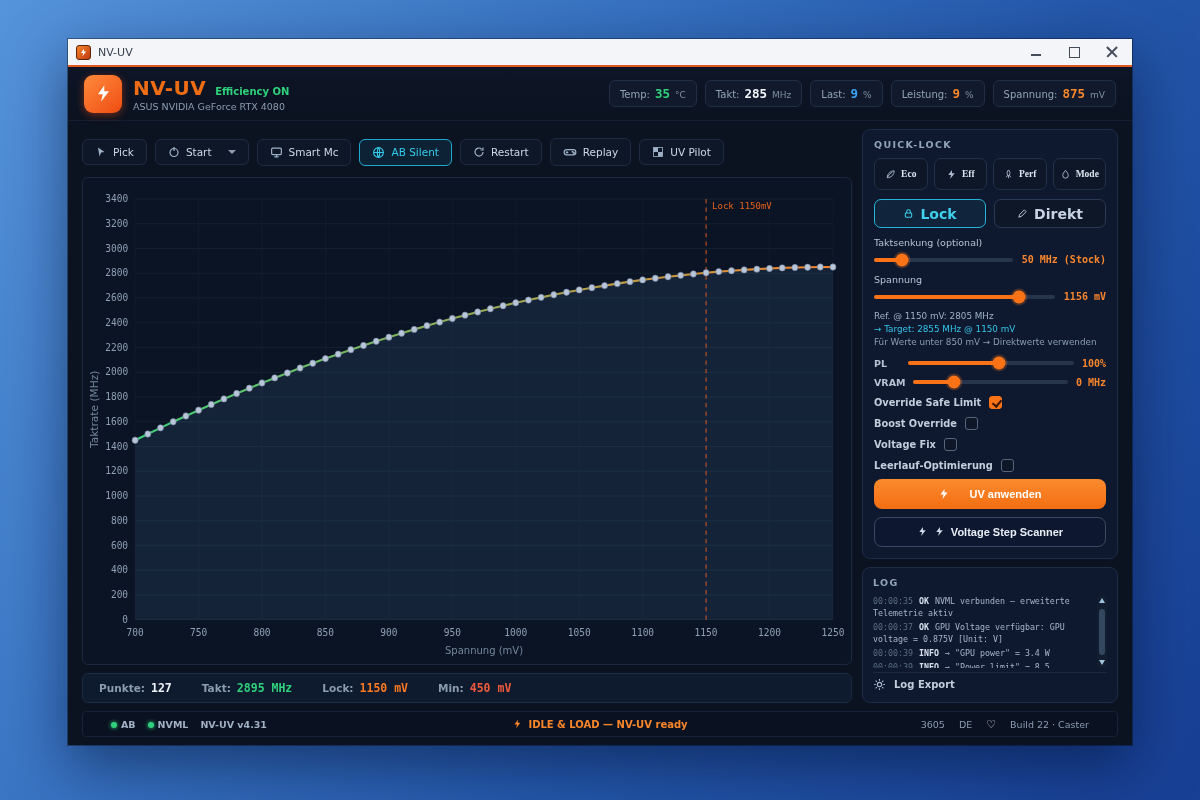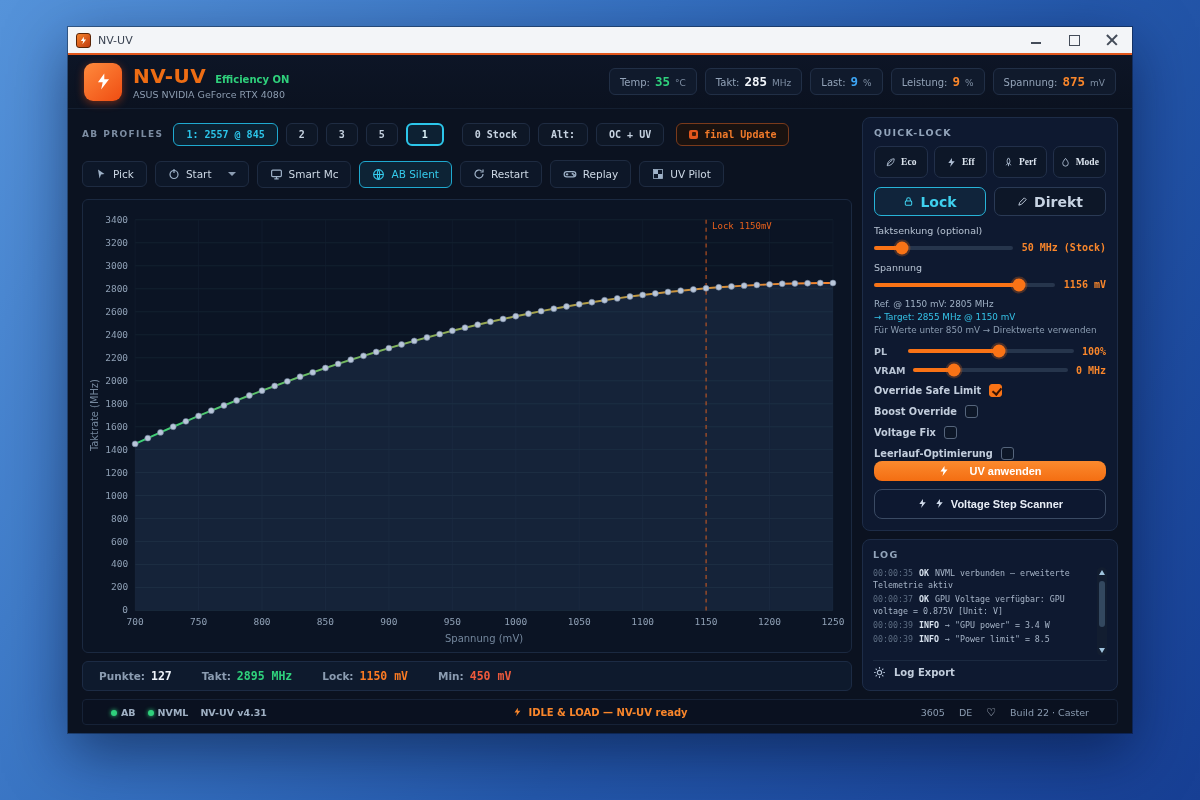--- a/index.html
+++ b/index.html
@@ -6,21 +6,21 @@
   html,body { width:1200px; height:800px; overflow:hidden; }
   body {
     font-family: "DejaVu Sans", "Liberation Sans", sans-serif;
     background: linear-gradient(125deg, #5593da 0%, #3570c0 38%, #2458ab 62%, #173f94 100%);
     position: relative;
   }
   .mono { font-family: "DejaVu Sans Mono", "Liberation Mono", monospace; }
 
   
   .window {
-    position:absolute; left:68px; top:27px; width:1064px; height:706px;
+    position:absolute; left:68px; top:39px; width:1064px; height:706px;
     background:#0b1220; box-shadow:0 20px 55px rgba(0,10,40,.5), 0 0 0 1px rgba(0,0,0,.35);
     display:flex; flex-direction:column;
   }
   .titlebar {
     height:28px; background:#f3f5f8; border-bottom:2px solid #e2571d;
     display:flex; align-items:center; padding:0 8px; flex:none;
   }
   .titlebar-icon { width:15px; height:15px; border-radius:3px;
     background:linear-gradient(135deg,#f5842c,#c03a10); border:1px solid #5a2508;
     display:flex; align-items:center; justify-content:center; }
@@ -120,21 +120,21 @@
   .inline-slider { display:flex; align-items:center; gap:8px; margin-top:8px; }
   .inline-label { font-size:9.5px; font-weight:700; color:#b6c2d2; min-width:26px; }
 
   .check-row { display:flex; align-items:center; gap:8px; margin-top:8px; cursor:pointer; }
   .check-label { font-size:9.8px; font-weight:700; color:#c2cddc; }
   .checkbox { width:13px; height:13px; border:1.5px solid #55657c; border-radius:3px; background:#0d1728; position:relative; }
   .checkbox.checked { background:#f97316; border-color:#f97316; }
   .checkbox.checked::after { content:""; position:absolute; left:3.5px; top:1px; width:4px; height:7px;
     border:solid #3a1503; border-width:0 2px 2px 0; transform:rotate(40deg); }
 
-  .apply-btn { margin-top:1px; height:20px; width:100%; border:none; border-radius:8px;
+  .apply-btn { margin-top:7px; height:30px; width:100%; border:none; border-radius:8px;
     background:linear-gradient(180deg,#fb8a2e,#f46e12); color:#fff; font-weight:800; font-size:11px;
     display:flex; align-items:center; justify-content:center; gap:19px; cursor:pointer; }
   .scanner-btn { margin-top:8px; height:30px; width:100%; border-radius:8px; border:1px solid #3a4a63;
     background:#0d1830; color:#e8eef6; font-weight:700; font-size:11px;
     display:flex; align-items:center; justify-content:center; gap:6px; cursor:pointer; }
   .scanner-btn svg { color:#cfdaea; }
 
   
   .log { flex:1; margin-top:8px; min-height:0; display:flex; flex-direction:column; padding:9px 10px 6px; }
   .log-body { flex:1; min-height:0; overflow:hidden; margin-top:7px; position:relative; padding-right:14px; }
@@ -220,35 +220,20 @@
           <span class="stat-label">Spannung:</span>
           <span class="stat-value mono" style="color: rgb(249, 134, 43);">875</span>
           <span class="stat-unit">mV</span>
         </div>
       </div>
     </div>
 
     <div class="content">
       <div class="left-col">
 
-        <div class="profiles-row">
-          <span class="profiles-label">AB PROFILES</span>
-          <div class="chip tab-active">1: 2557 @ 845</div>
-          <div class="chip">2</div>
-          <div class="chip">3</div>
-          <div class="chip">5</div>
-          <div class="chip tab-highlight">1</div>
-          <div class="chip" style="margin-left:10px">0 Stock</div>
-          <div class="chip">Alt:</div>
-          <div class="chip">OC + UV</div>
-          <div class="chip alert">
-            <span class="alert-square"></span>
-            <span>final Update</span>
-          </div>
-        </div>
 
         <div class="toolbar-row">
           <div class="tbtn">
             <svg width="12" height="12" viewBox="0 0 24 24">
                 <path d="M6 3 L19 12 L12 13 L9 21 Z" fill="currentColor"></path>
               </svg>
             <span>Pick</span>
           </div>
           <div class="tbtn">
             <svg width="12" height="12" viewBox="0 0 24 24" fill="none" stroke="currentColor" stroke-width="2.4">

